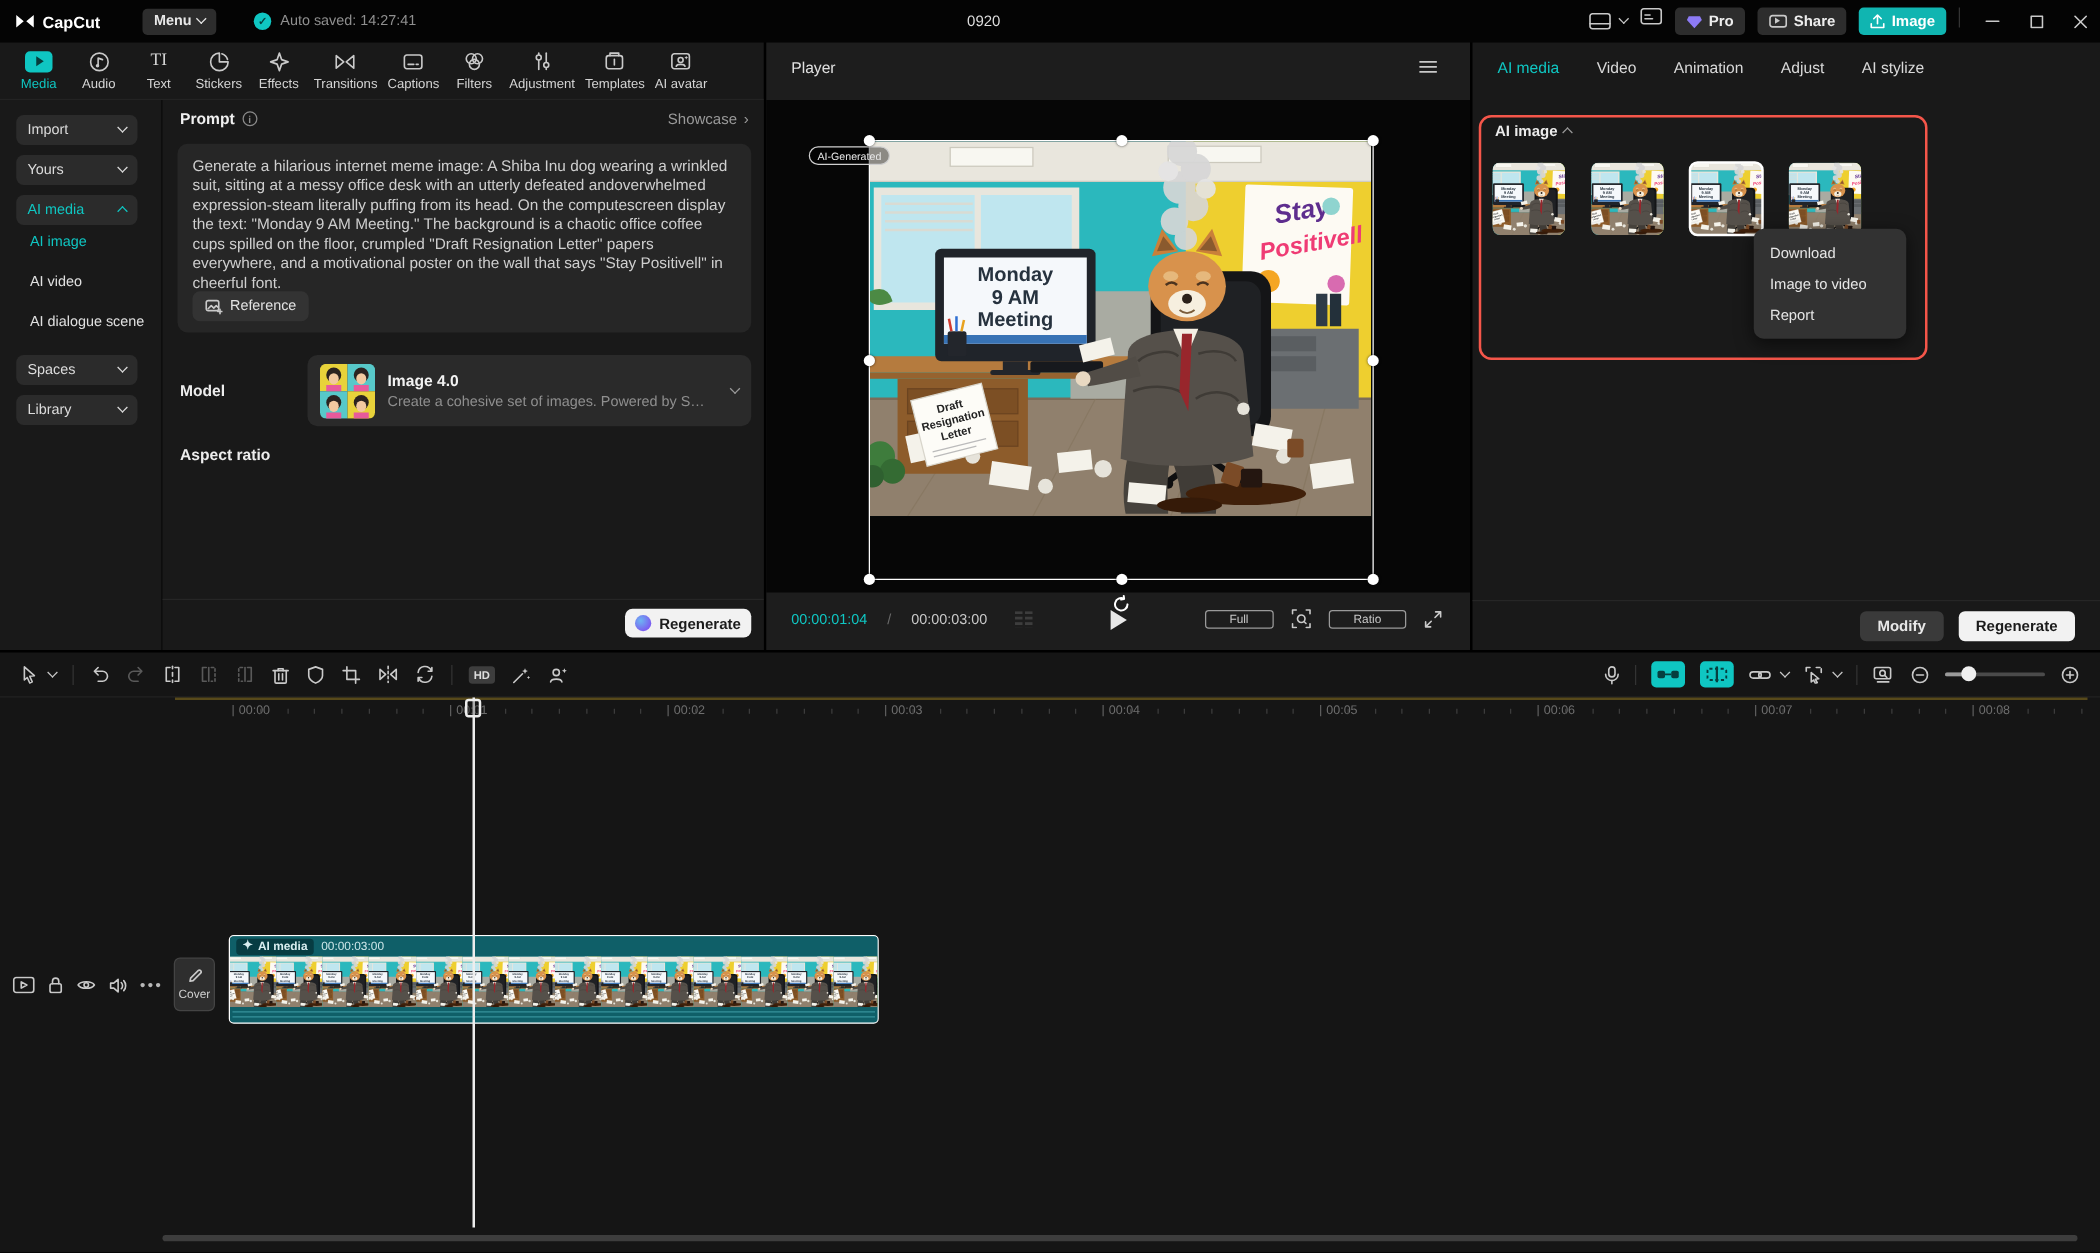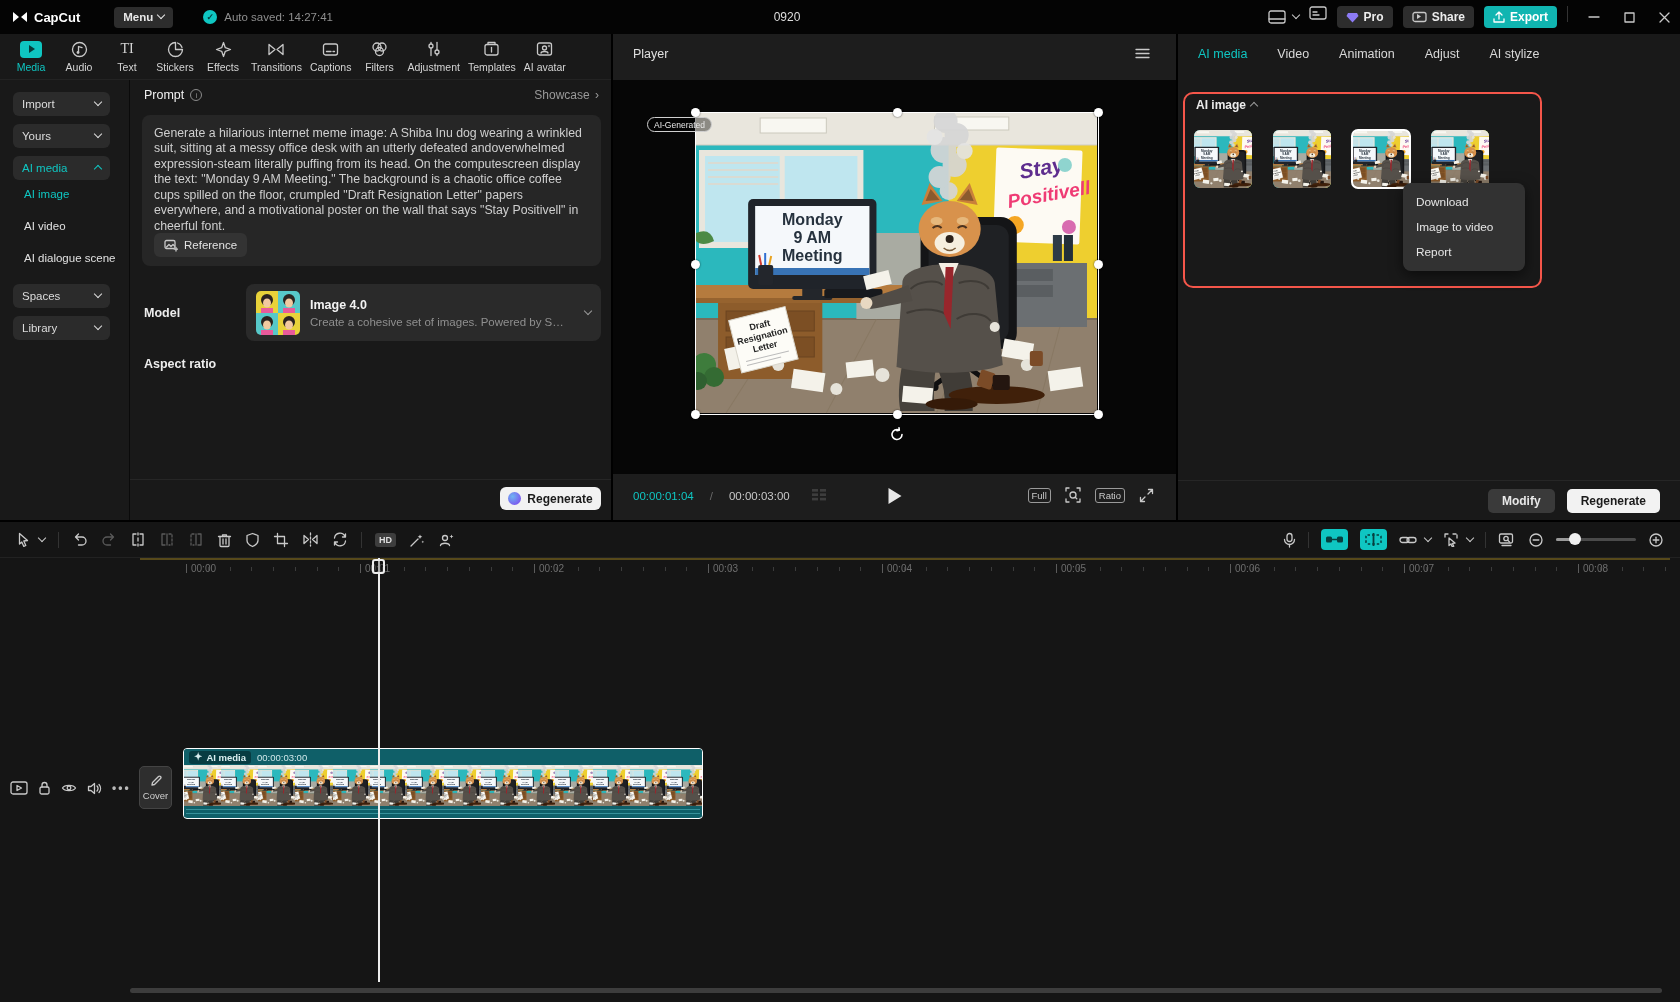--- a/index.html
+++ b/index.html
@@ -35,53 +35,53 @@
 .media-active-ic i{width:0;height:0;border-left:6px solid #063c3b;border-top:4px solid transparent;border-bottom:4px solid transparent;display:block;margin-left:1px}
 
 #left-sidebar{position:absolute;left:0;top:46px;width:129px;bottom:0;padding-top:12px}
 .sb-item{height:32px;display:flex;}
 .sb-pill{margin-left:13px;width:97px;height:24px;background:#2b2b2b;border-radius:6px;display:flex;align-items:center;justify-content:space-between;padding:0 9px;font-size:11.5px;color:#dcdcdc}
 .sb-plain{margin-left:24px;font-size:11.5px;color:#e0e0e0}
 .teal{color:#0fc6c2 !important}
 
 #prompt-area{position:absolute;left:129px;top:46px;right:0;bottom:0;border-left:1px solid #0a0a0a;background:#191919}
 .pr-head{position:absolute;left:14px;top:8px;right:12px;display:flex;align-items:center;justify-content:space-between}
-.pr-title{font-weight:normal;font-size:12.5px;color:#f0f0f0;display:flex;align-items:center;gap:6px}
+.pr-title{font-weight:bold;font-size:12.5px;color:#f0f0f0;display:flex;align-items:center;gap:6px}
 .info-ic{width:12px;height:12px;border:1px solid #8a8a8a;border-radius:50%;color:#8a8a8a;font-size:8px;display:inline-flex;align-items:center;justify-content:center;font-style:normal}
 .pr-showcase{color:#9a9a9a;font-size:12px;display:flex;align-items:center;gap:2px}
 .pr-box{position:absolute;left:12px;top:35px;width:459px;height:151px;background:#262626;border-radius:8px;padding:11px 12px;color:#cfcfcf;font-size:12.3px;line-height:1.26}
 .ref-btn{position:absolute;left:12px;bottom:9px;height:24px;background:#333;border-radius:6px;display:flex;align-items:center;gap:6px;padding:0 10px;font-size:11.5px;color:#e2e2e2}
 .row-label{position:absolute;left:14px;font-weight:bold;font-size:12.5px;color:#ededed}
 .model-sel{position:absolute;left:116px;top:204px;width:355px;height:57px;background:#2a2a2a;border-radius:8px;display:flex;align-items:center;padding:0 10px;gap:10px}
 .model-thumb{width:44px;height:44px;border-radius:5px;overflow:hidden;flex:none}
 .model-txt{flex:1;min-width:0}
 .model-name{font-size:12.5px;font-weight:bold;color:#f2f2f2}
 .model-desc{font-size:11.5px;color:#8f8f8f;margin-top:4px;white-space:nowrap;overflow:hidden;text-overflow:ellipsis}
 .aspect-sel{position:absolute;left:116px;top:274px;width:355px;height:21px;background:#2a2a2a;border-radius:5px;display:flex;align-items:center;justify-content:space-between;padding:0 10px;font-size:11.5px;color:#e6e6e6}
 .pr-divider{position:absolute;left:0;right:0;top:399px;height:1px;background:#262626}
 .regen-btn{position:absolute;left:370px;top:407px;width:101px;height:23px;background:#f2f2f2;border-radius:6px;display:flex;align-items:center;justify-content:center;gap:6px;color:#1b1b1b;font-size:12px;font-weight:bold}
 .ai-orb{width:13px;height:13px;border-radius:50%;background:radial-gradient(circle at 35% 35%,#6db5f2,#7b5ff0 70%)}
 
 .pl-head{position:absolute;left:0;top:0;right:0;height:40px}
 .pl-title{position:absolute;left:20px;top:13px;font-size:12.5px;color:#e0e0e0}
 .pl-burger{position:absolute;right:26px;top:14px;width:15px;color:#b5b5b5}
 .pl-stage{position:absolute;left:0;top:46px;width:563px;height:394px;background:#060606}
-.canvas-img{position:absolute;left:82px;top:32px;width:404px;height:303px;border:1.5px solid #fff}
+.canvas-img{position:absolute;left:82px;top:32px;width:404px;height:352px;border:1.5px solid #fff}
 .handle{position:absolute;width:9px;height:9px;border-radius:50%;background:#fff;box-shadow:0 0 2px rgba(0,0,0,.7)}
 .ai-badge{position:absolute;left:-49px;top:4px;height:15px;border:1px solid #cfcfcf;border-radius:8px;padding:0 6px;font-size:8.5px;color:#e8e8e8;display:flex;align-items:center;background:rgba(0,0,0,.4);white-space:nowrap}
 .rotate-handle{position:absolute;left:50%;transform:translateX(-50%);bottom:-28px;color:#fff}
 .pl-ctrl{position:absolute;left:0;bottom:0;right:0;height:46px}
 .pl-time{position:absolute;left:20px;top:15px;font-size:11.5px;color:#c8c8c8;display:flex;align-items:center;gap:16px}
 .t-cur{color:#0fc6c2}
 .t-sep{color:#6a6a6a}
 .frame-grid{display:inline-flex;gap:2px;margin-left:6px}
 .frame-grid i{width:6px;height:13px;background:linear-gradient(#3d3d3d 0 2.5px,transparent 2.5px 4px) 0 0/100% 4.4px;display:block}
 .pl-play{position:absolute;left:50%;top:14px;transform:translateX(-50%);width:0;height:0;border-left:13px solid #e8e8e8;border-top:8px solid transparent;border-bottom:8px solid transparent}
 .pl-right{position:absolute;right:22px;top:13px;display:flex;align-items:center;gap:14px;color:#c0c0c0}
-.mini-box{border:1px solid #9a9a9a;border-radius:3px;font-size:9.5px;padding:1px 3px;color:#c8c8c8}
+.mini-box{border:1px solid #9a9a9a;border-radius:3px;font-size:9.5px;padding:1px 19px;color:#c8c8c8}
 
 #rp-tabs{position:absolute;left:0;top:0;right:0;height:40px;display:flex;align-items:center;padding-left:20px;gap:30px;font-size:12.5px;color:#d9d9d9}
 .rp-tab.active{color:#0fc6c2}
 .rp-redbox{position:absolute;left:5px;top:58px;width:359px;height:196px;border:2px solid #f5564a;border-radius:10px}
 .rp-sec-title{position:absolute;left:18px;top:64px;font-size:12px;font-weight:bold;color:#ececec;display:flex;align-items:center;color:#ececec}
 .rp-thumb{position:absolute;top:96px;width:58px;height:58px;border-radius:6px;overflow:hidden;background:#222}
 .rp-thumb.selected{outline:2px solid #fff;outline-offset:-1px}
 .ctx-menu{position:absolute;left:225px;top:149px;width:122px;height:88px;background:#323232;border-radius:8px;box-shadow:0 4px 14px rgba(0,0,0,.55);padding:6px 0;z-index:5}
 .ctx-item{height:25px;display:flex;align-items:center;padding-left:13px;font-size:11.8px;color:#e6e6e6}
 .rp-divider{position:absolute;left:0;right:0;top:446px;height:1px;background:#262626}
@@ -316,21 +316,21 @@
         <svg class="icn" width="15" height="12" viewBox="0 0 15 12">
             <rect x="1" y="1.5" width="13" height="9" rx="2"></rect>
             <path d="M5,8 L9,5.5 L5,3 Z" fill="#c9c9c9" stroke="none"></path>
           </svg>
         <span>Share</span>
       </div>
       <div class="tb-btn tb-export">
         <svg class="icn" width="12" height="13" viewBox="0 0 12 13" style="stroke:#fff">
             <path d="M6,8 V1.5 M3,4 L6,1 L9,4 M1,8 V11 H11 V8"></path>
           </svg>
-        <span>Export</span>
+        <span>Image</span>
       </div>
       <span class="tb-sep"></span>
       <div class="win-ctrl">
         <svg class="icn" width="12" height="12" viewBox="0 0 12 12">
             <line x1="1" y1="6" x2="11" y2="6"></line>
           </svg>
         <svg class="icn" width="11" height="11" viewBox="0 0 11 11">
             <rect x="1" y="1" width="9" height="9"></rect>
           </svg>
         <svg class="icn" width="11" height="11" viewBox="0 0 11 11">

